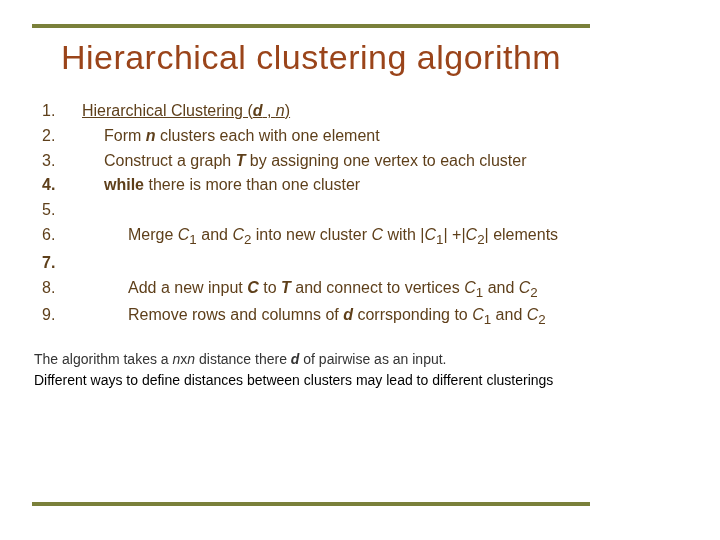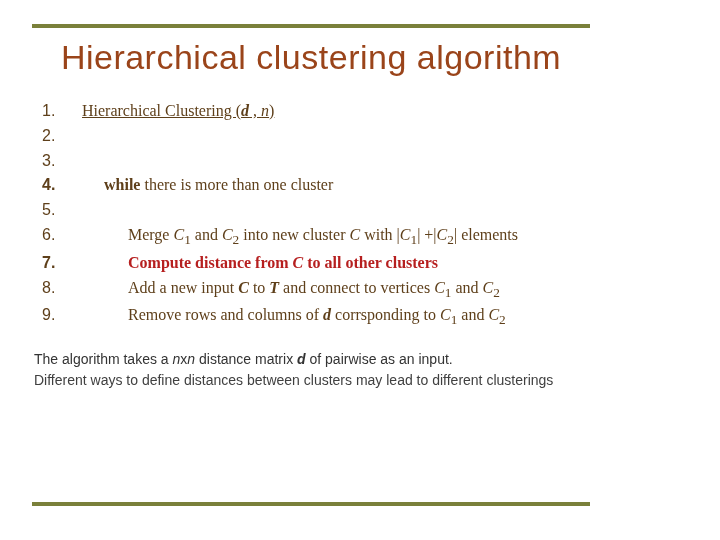--- a/index.html
+++ b/index.html
@@ -48,94 +48,94 @@
     display: flex;
     align-items: baseline;
     white-space: nowrap;
   }
   .num {
     width: 40px;
     flex: 0 0 40px;
   }
   .step {
     white-space: nowrap;
-    font-family: Liberation Serif, serif;
   }
   .ind1 { padding-left: 22px; }
   .ind2 { padding-left: 46px; }
   .b { font-weight: 700; }
   .cred { color: #b61f1f; font-weight: 700; }
   .em { font-style: italic; }
   .ul { text-decoration: underline; }
   .foot {
     font-size: 14px;
     line-height: 1.5;
     margin-top: 4px;
     padding-left: 2px;
   }
   .foot .l1 { color: #333; }
-  .foot .l2 { color: #404040; }
+  .foot .l2 { color: #000000; }
 </style>
 </head>
 <body>
 
 <div class="slide">
   <div class="rule"></div>
 
   <h1 class="title">Hierarchical clustering algorithm</h1>
 
   <div class="algo">
 
     <div class="algo-row">
       <span class="num">1.</span>
       <span class="step">
         <span class="ul"><span>Hierarchical Clustering (</span><span class="b em">d</span><span> , </span><span class="em">n</span><span>)</span></span>
       </span>
     </div>
 
     <div class="algo-row">
       <span class="num">2.</span>
+      <span class="step ind1"><span>Form </span><span class="b em">n</span><span> clusters each with one element</span></span>
     </div>
 
     <div class="algo-row">
       <span class="num">3.</span>
+      <span class="step ind1"><span>Construct a graph </span><span class="b em">T</span><span>  by assigning one vertex to each cluster</span></span>
     </div>
 
     <div class="algo-row">
       <span class="num b">4.</span>
       <span class="step ind1"><span class="b">while</span><span> there is more than one cluster</span></span>
     </div>
 
     <div class="algo-row">
       <span class="num">5.</span>
     </div>
 
     <div class="algo-row">
       <span class="num">6.</span>
       <span class="step ind2"><span>Merge </span><span class="em">C</span><sub>1</sub><span> and </span><span class="em">C</span><sub>2</sub><span> into new cluster </span><span class="em">C</span><span> with |</span><span class="em">C</span><sub>1</sub><span>| +|</span><span class="em">C</span><sub>2</sub><span>| elements</span></span>
     </div>
 
     <div class="algo-row">
       <span class="num b">7.</span>
-      <span class="step ind2 cred"><span>Compute distance from </span><span class="em">C</span><span> to all other clusters</span></span>
     </div>
 
     <div class="algo-row">
       <span class="num">8.</span>
       <span class="step ind2"><span>Add a new input </span><span class="b em">C</span><span> to </span><span class="b em">T</span><span> and connect to vertices </span><span class="em">C</span><sub>1</sub><span> and </span><span class="em">C</span><sub>2</sub></span>
     </div>
 
     <div class="algo-row">
       <span class="num">9.</span>
       <span class="step ind2"><span>Remove rows and columns of </span><span class="b em">d</span><span> corrsponding to </span><span class="em">C</span><sub>1</sub><span> and </span><span class="em">C</span><sub>2</sub></span>
     </div>
 
 
 
   </div>
 
   <div class="foot">
-    <div class="l1"><span>The algorithm takes a </span><span class="em">n</span><span>x</span><span class="em">n</span><span> distance matrix </span><span class="b em">d</span><span> of pairwise as an input.</span></div>
+    <div class="l1"><span>The algorithm takes a </span><span class="em">n</span><span>x</span><span class="em">n</span><span> distance there </span><span class="b em">d</span><span> of pairwise as an input.</span></div>
     <div class="l2">Different ways to define distances between clusters may lead to different clusterings</div>
   </div>
 
   <div class="rule bottom"></div>
 </div>
 
 </body></html>

